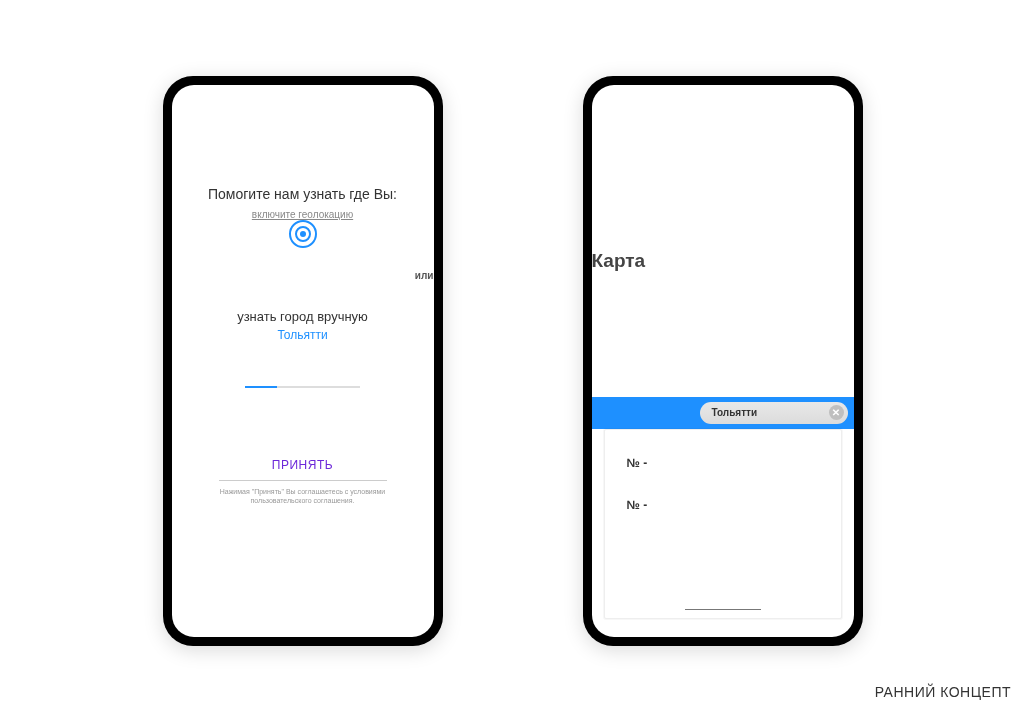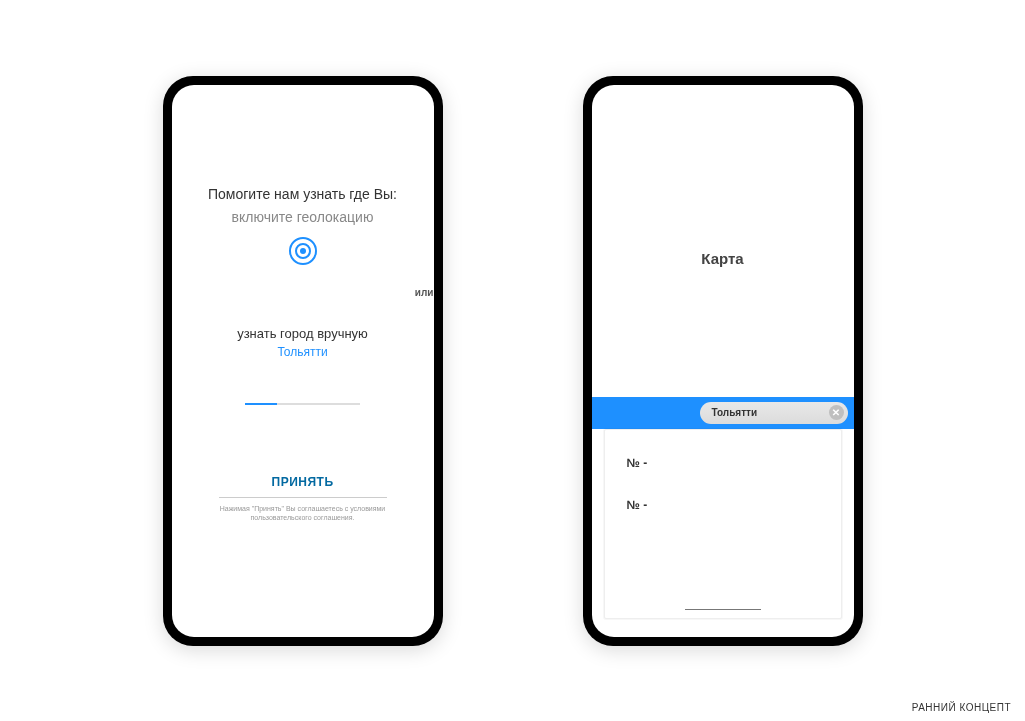--- a/index.html
+++ b/index.html
@@ -62,23 +62,23 @@
     color: #555;
   }
   .s1 .heading {
     font-size: 14px;
     font-weight: 400;
     color: #333;
     line-height: 1.35;
     margin: 0 30px 6px;
   }
   .s1 .sub {
-    font-size: 14px;
+    font-size: 10px;
     color: #888;
-    margin-bottom: 12px;
+    text-decoration: underline;
   }
   .geo-btn {
     width: 28px; height: 28px;
     border-radius: 50%;
     border: 2px solid #1E90FF;
     margin: 0 auto 22px;
     display: flex; align-items: center; justify-content: center;
     background: #fff;
     cursor: pointer;
   }
@@ -105,41 +105,40 @@
   .progress-wrap {
     width: 115px; height: 2px; background: #ddd;
     margin: 44px auto 0;
     position: relative;
   }
   .progress-fill {
     position: absolute; top: 0; left: 0; height: 100%;
     width: 28%; background: #1E90FF;
   }
   .accept {
-    font-size: 12px; font-weight: 700; color: #0369a1;
+    font-size: 12px; font-weight: 400; color: #6d28d9;
     letter-spacing: 0.5px;
     margin-top: 70px;
     cursor: pointer;
   }
   .divider-line {
     width: 168px; height: 1px; background: #ccc;
     margin: 8px auto 6px;
   }
   .legal {
     font-size: 7px; color: #999; line-height: 1.3;
     width: 170px; margin: 0 auto;
   }
 
   
   .s2 .map-label {
     position: absolute;
     top: 165px;
     width: 100%;
-    text-align: center;
-    font-size: 15px;
+    font-size: 19px;
     font-weight: 600;
     color: #444;
   }
   .search-bar {
     position: absolute;
     top: 312px;
     left: 0; right: 0;
     height: 32px;
     background: #1E90FF;
     display: flex;
@@ -189,22 +188,22 @@
   .sheet .handle {
     position: absolute;
     bottom: 8px;
     left: 50%; transform: translateX(-50%);
     width: 76px; height: 1px; background: #777;
   }
 
   
   .footer-caption {
     position: absolute;
-    bottom: 8px; right: 14px;
-    font-size: 10px;
+    bottom: 21px; right: 14px;
+    font-size: 14px;
     letter-spacing: 0.5px;
     color: #333;
   }
 </style>
 </head>
 <body>
 
 <div class="stage">
 
   <div class="phone">

